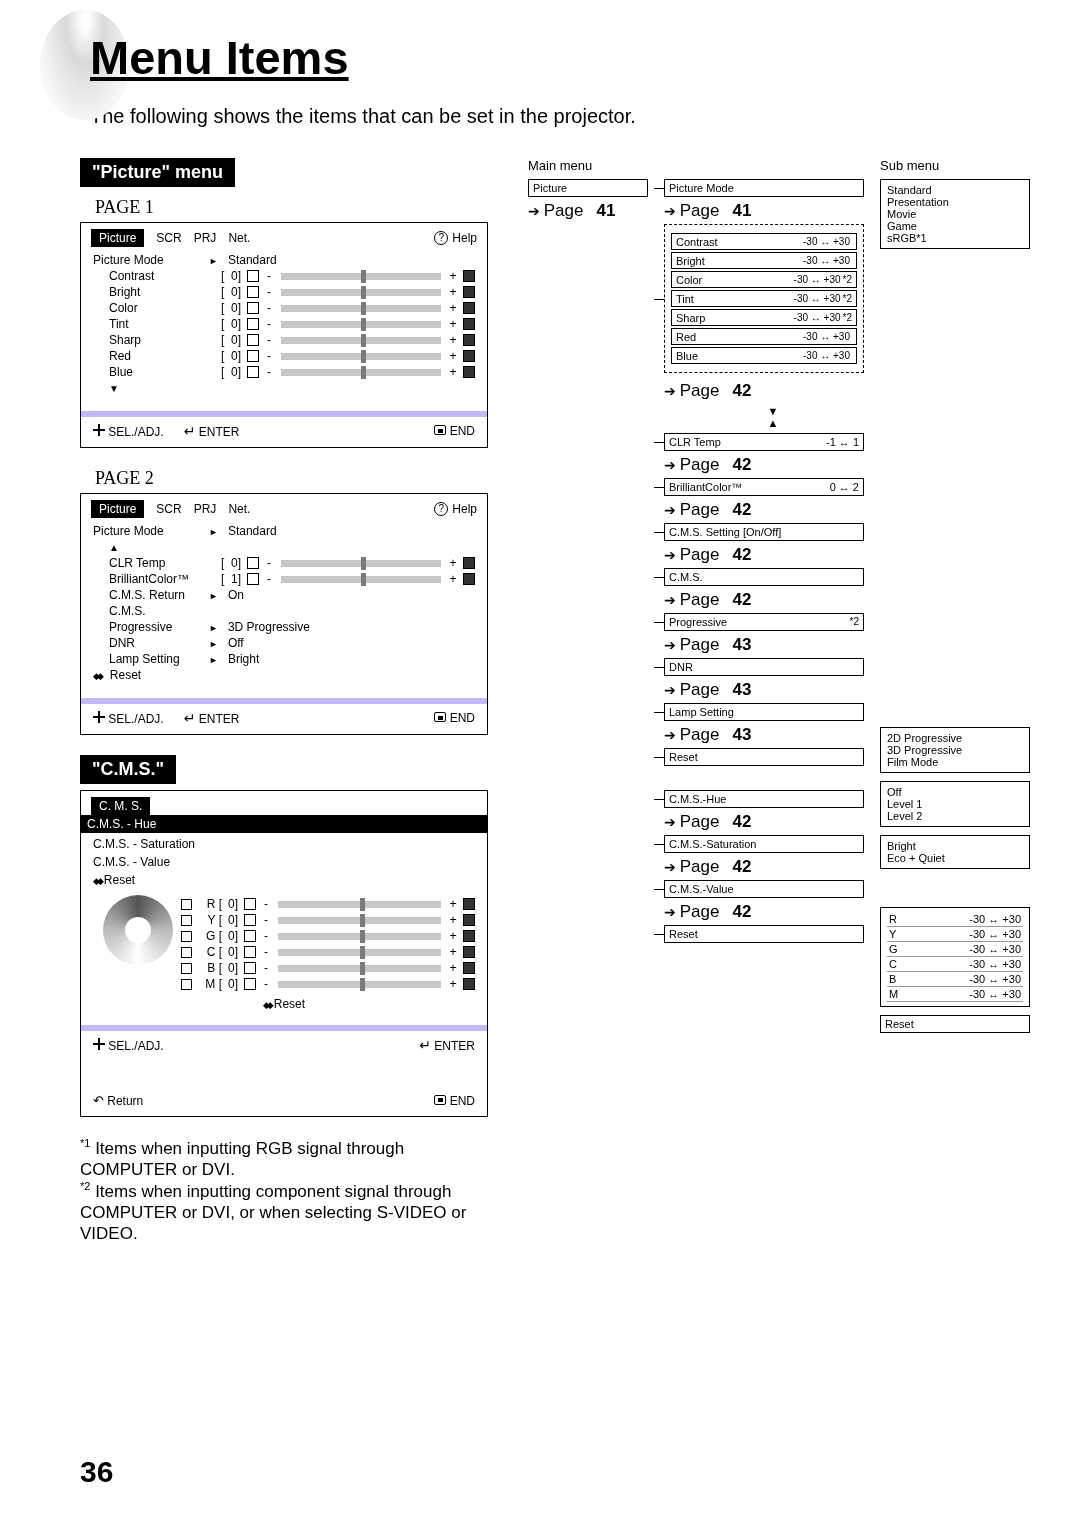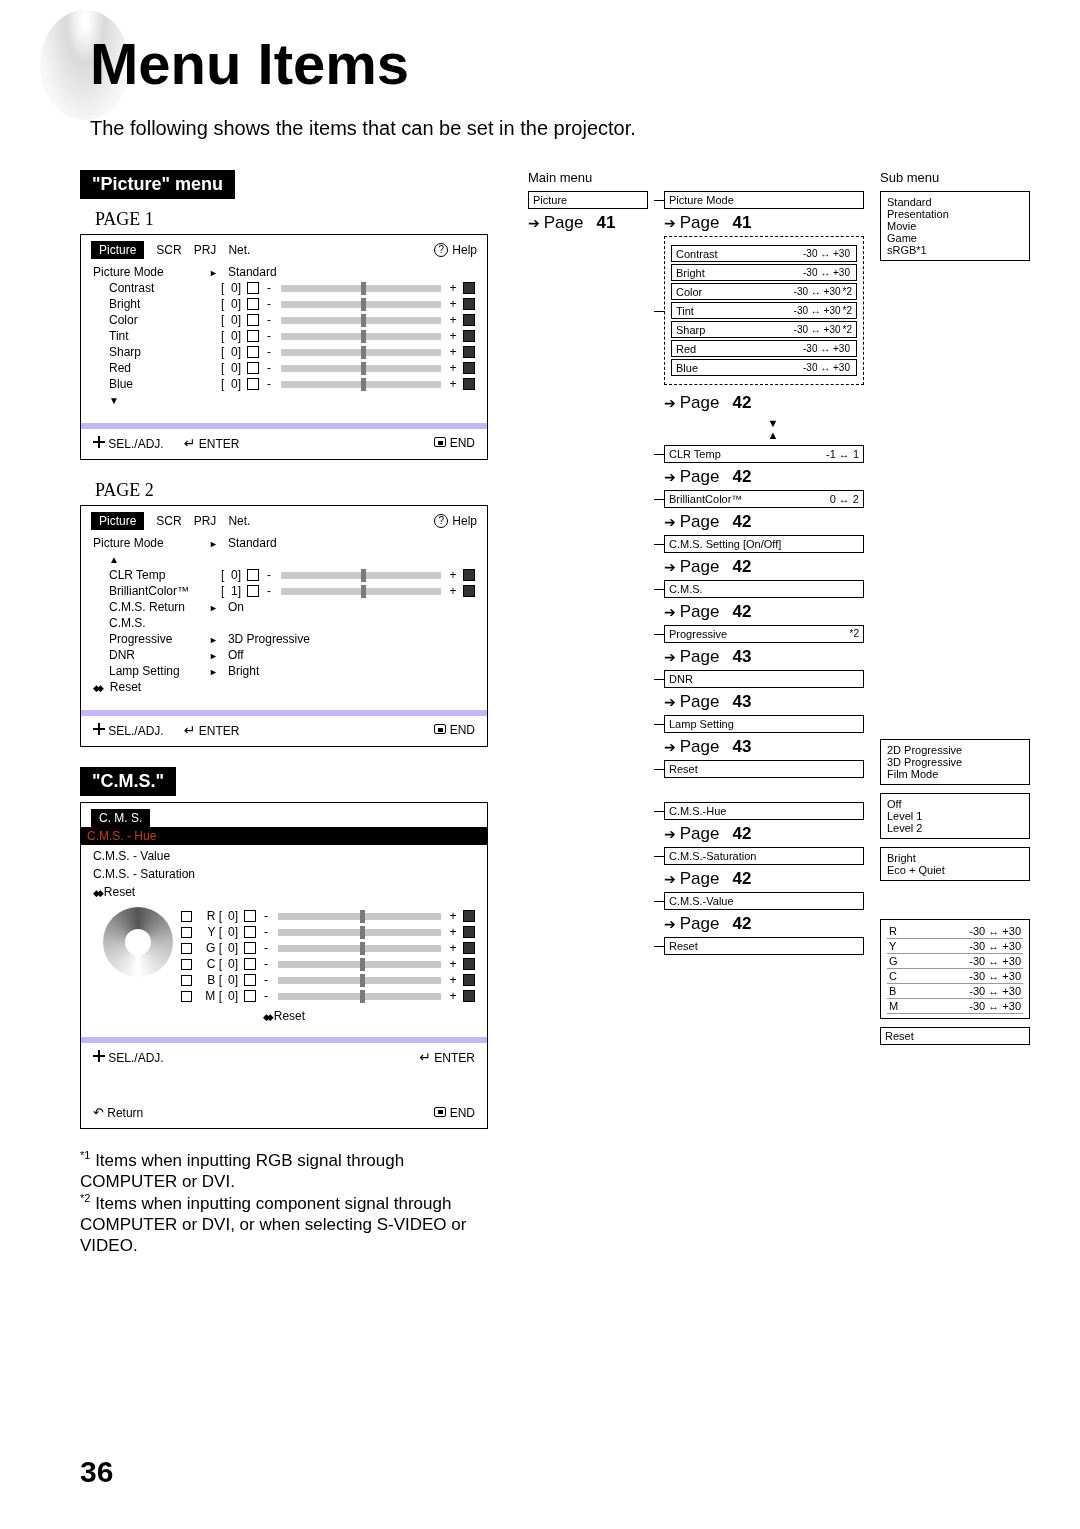--- a/index.html
+++ b/index.html
@@ -17,21 +17,21 @@
     min-height: 1529px;
   }
   .title-wrap { position: relative; margin-bottom: 20px; }
   .title-blob {
     position: absolute;
     left: -40px; top: -20px;
     width: 90px; height: 110px;
     border-radius: 50%;
     background: radial-gradient(ellipse at 50% 10%, #fff 5%, #d9d9d9 30%, #f5f5f5 70%, #fff 100%);
   }
-  h1 { font-size: 58px; font-weight: bold; margin: 0; padding-left: 10px; position: relative; }
+  h1 { font-size: 47px; font-weight: bold; margin: 0; padding-left: 10px; position: relative; text-decoration: underline; }
   .intro { font-size: 20px; margin: 10px 0 30px 10px; }
   .two-col { display: flex; gap: 40px; align-items: flex-start; }
   .left-col { width: 420px; }
   .right-col { flex: 1; display: flex; gap: 16px; }
   .right-c1 { width: 120px; }
   .right-c2 { width: 200px; }
   .right-c3 { width: 150px; }
   .menu-label {
     display: inline-block;
     background: #000; color: #fff;
@@ -364,23 +364,23 @@
       </div>
 
       <div class="menu-label">"C.M.S."</div>
 
       
       <div class="osd-box">
         <div class="osd-tabs">
             <span class="osd-tab">C. M. S.</span>
           </div>
         <div class="osd-body" style="padding-top:0">
-          <div style="background:#000;color:#c2410c;padding:2px 6px;margin:0 -12px 2px -12px">C.M.S. - Hue</div>
+          <div style="background:#000;color:#ffffff;padding:2px 6px;margin:0 -12px 2px -12px">C.M.S. - Hue</div>
+          <div style="padding:2px 0">C.M.S. - Saturation</div>
           <div style="padding:2px 0">C.M.S. - Value</div>
-          <div style="padding:2px 0">C.M.S. - Saturation</div>
           <div style="padding:2px 0"><span class="dreset-icon"></span><span>Reset</span></div>
           <div class="cms-body">
             <span class="color-wheel"></span>
             <div class="cms-rows" id="cms-rows">
                 <div class="osd-row">
     <span class="swatch"></span>
     <span class="lbl">R [</span>
     <span>0]</span>
     <span class="slider-end"></span>
     <span class="sign">-</span>

